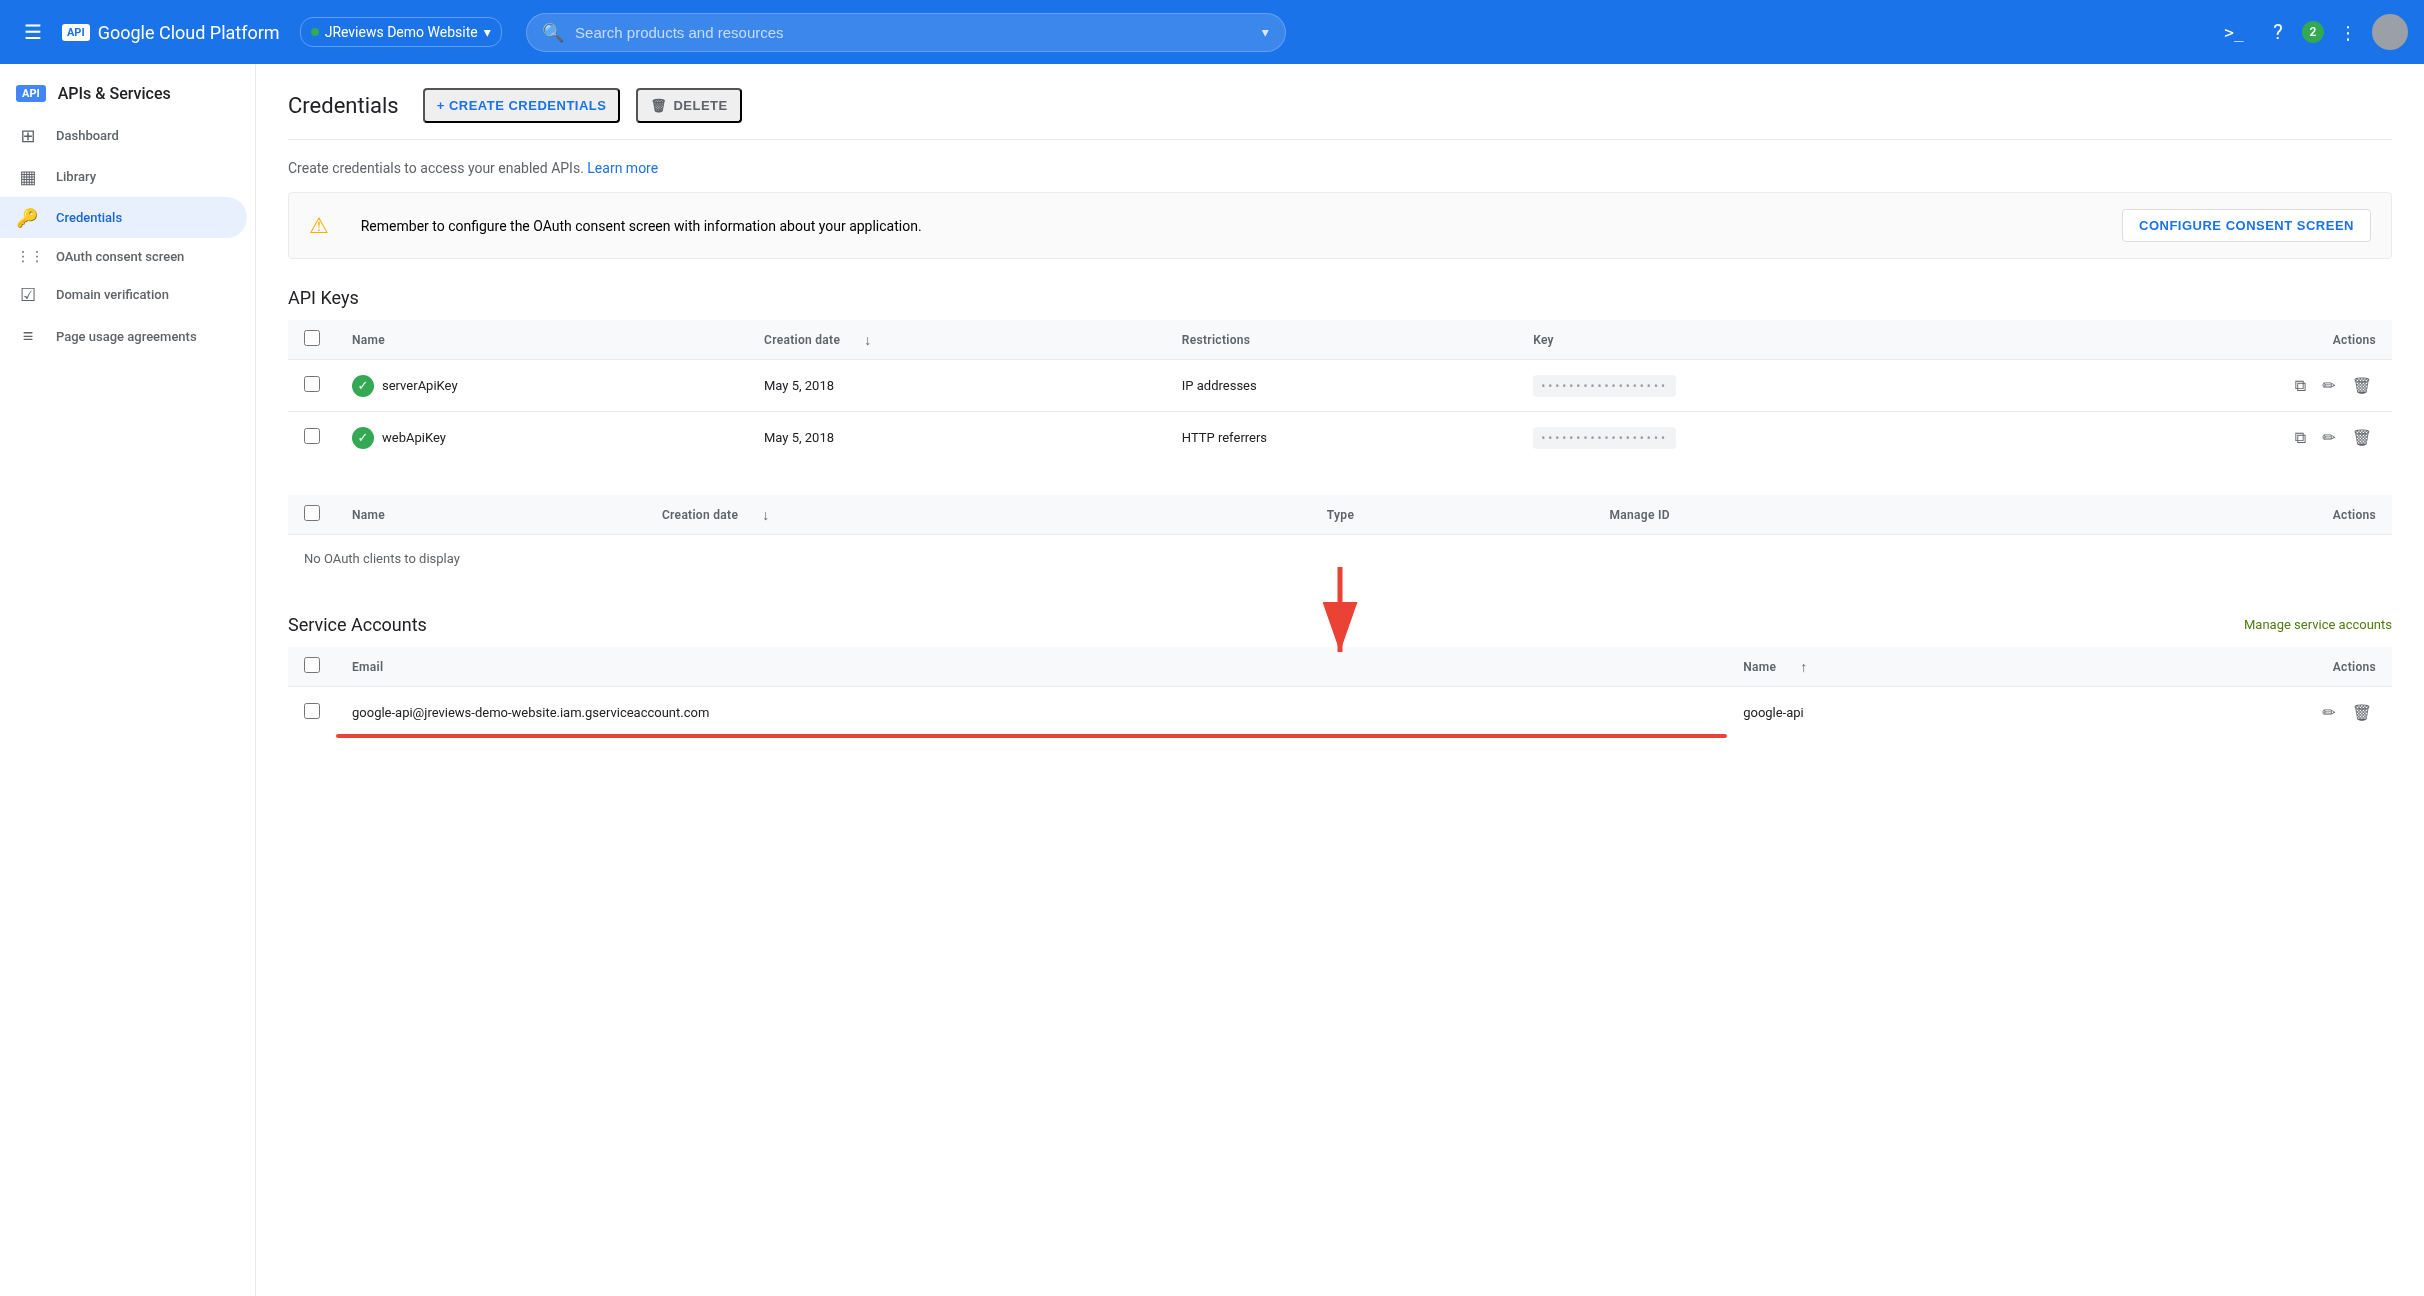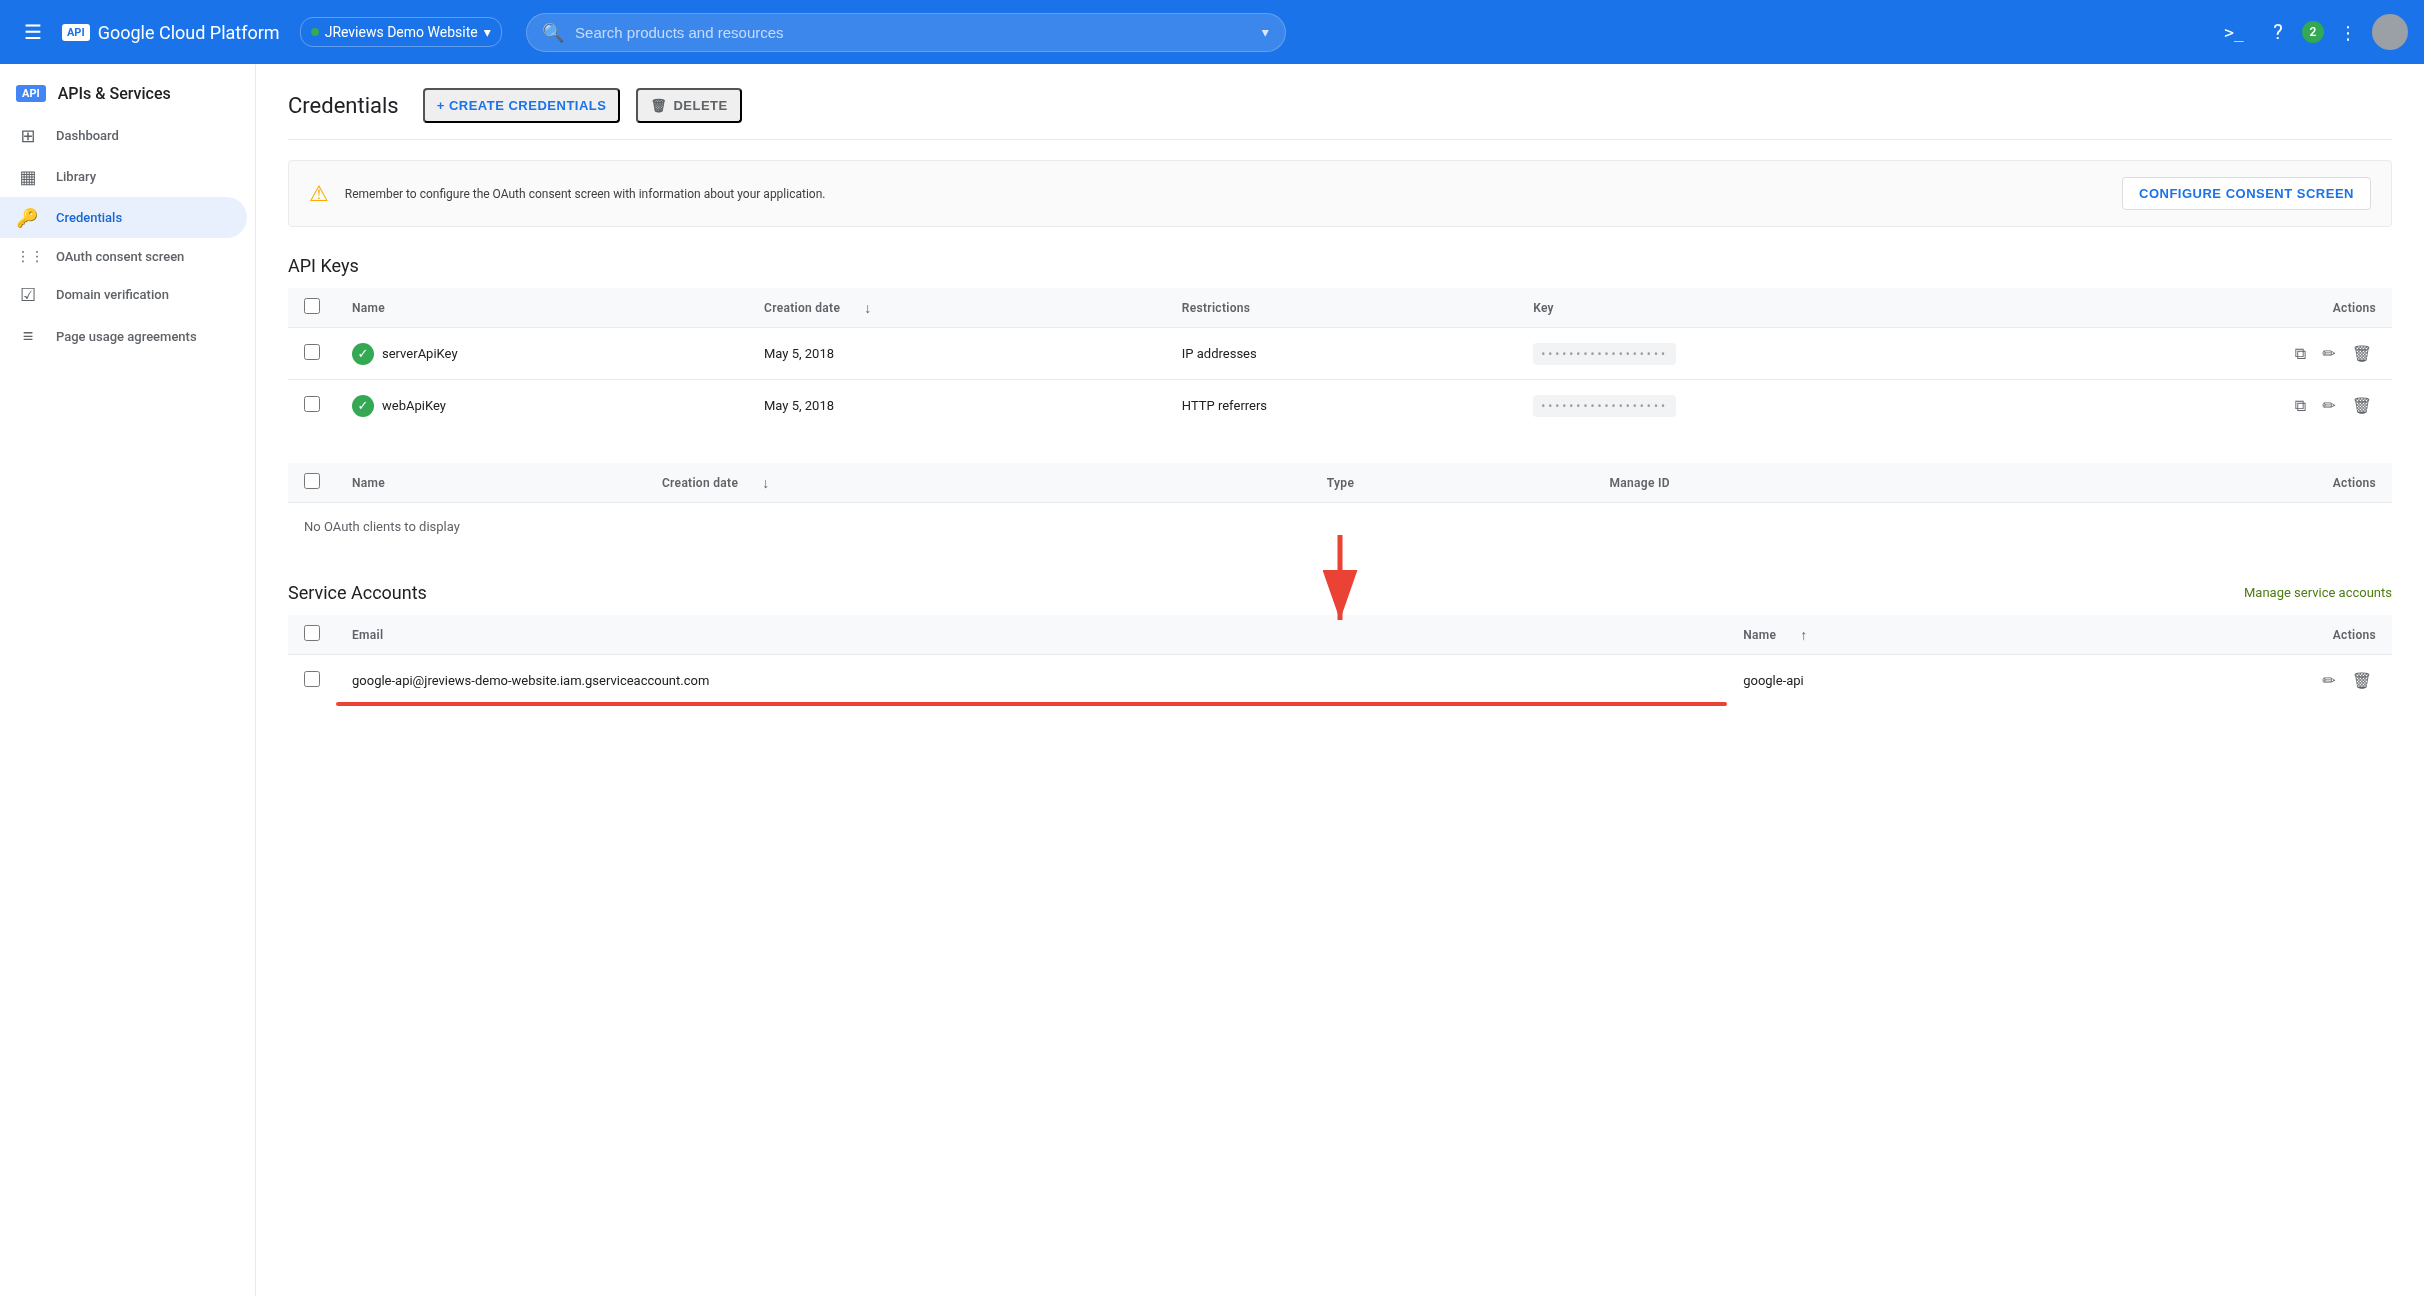--- a/index.html
+++ b/index.html
@@ -229,21 +229,21 @@
       margin-bottom: 28px;
       gap: 16px;
     }
     .warning-banner-left {
       display: flex;
       align-items: center;
       gap: 16px;
       flex: 1;
     }
     .warning-icon { font-size: 22px; }
-    .warning-text { font-size: 12px; color: #404040; }
+    .warning-text { font-size: 14px; color: #000000; margin-left: 16px; }
     .btn-configure-consent {
       border: 1px solid #dadce0;
       color: #1a73e8;
       font-size: 13px;
       font-weight: 600;
       letter-spacing: 0.5px;
       text-transform: uppercase;
       padding: 8px 16px;
       border-radius: 4px;
       cursor: pointer;
@@ -471,20 +471,24 @@
         <button class="btn-create">
           <span>+ CREATE CREDENTIALS</span>
         </button>
         <button class="btn-delete">
           <span>🗑</span>
           <span>DELETE</span>
         </button>
       </div>
     </div>
 
+    <p class="info-text">
+      <span>Create credentials to access your enabled APIs.</span>
+      <a href="#">Learn more</a>
+    </p>
 
     <div class="warning-banner">
       <div class="warning-banner-left">
         <span class="warning-icon" style="color:#f9ab00;">⚠</span>
         <span class="warning-text">Remember to configure the OAuth consent screen with information about your application.</span>
       </div>
       <button class="btn-configure-consent">
         <span>CONFIGURE CONSENT SCREEN</span>
       </button>
     </div>

